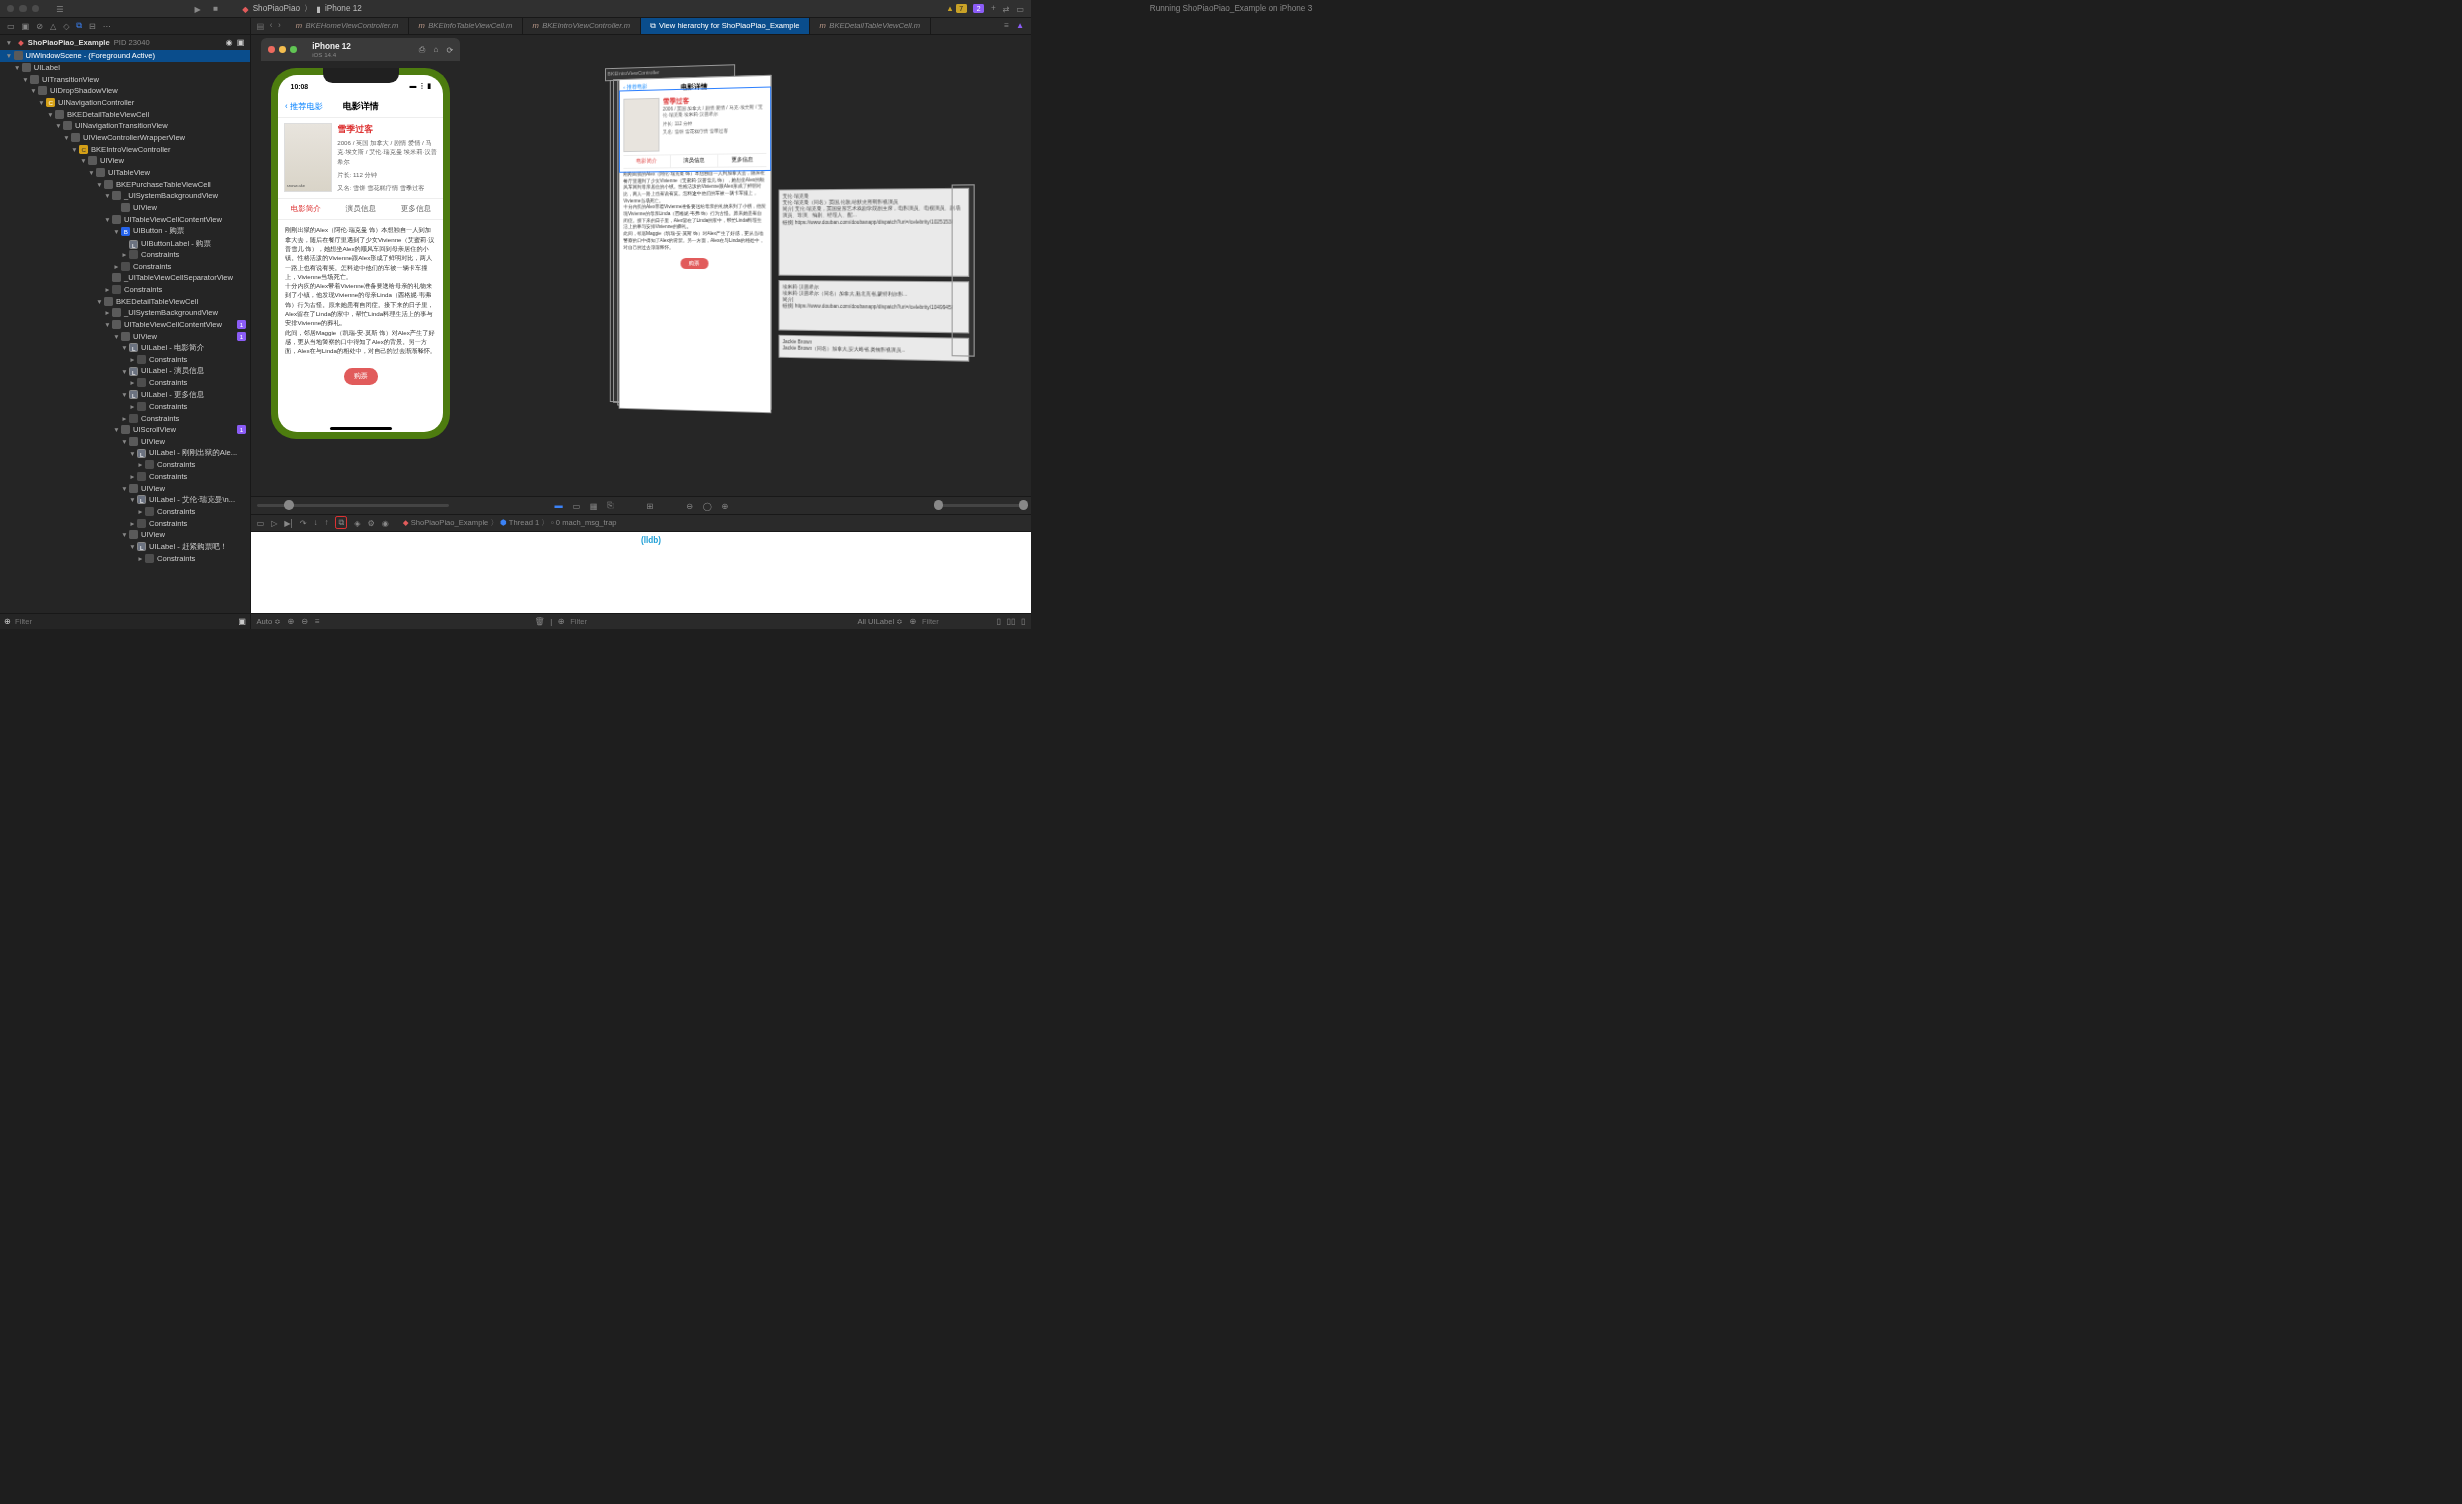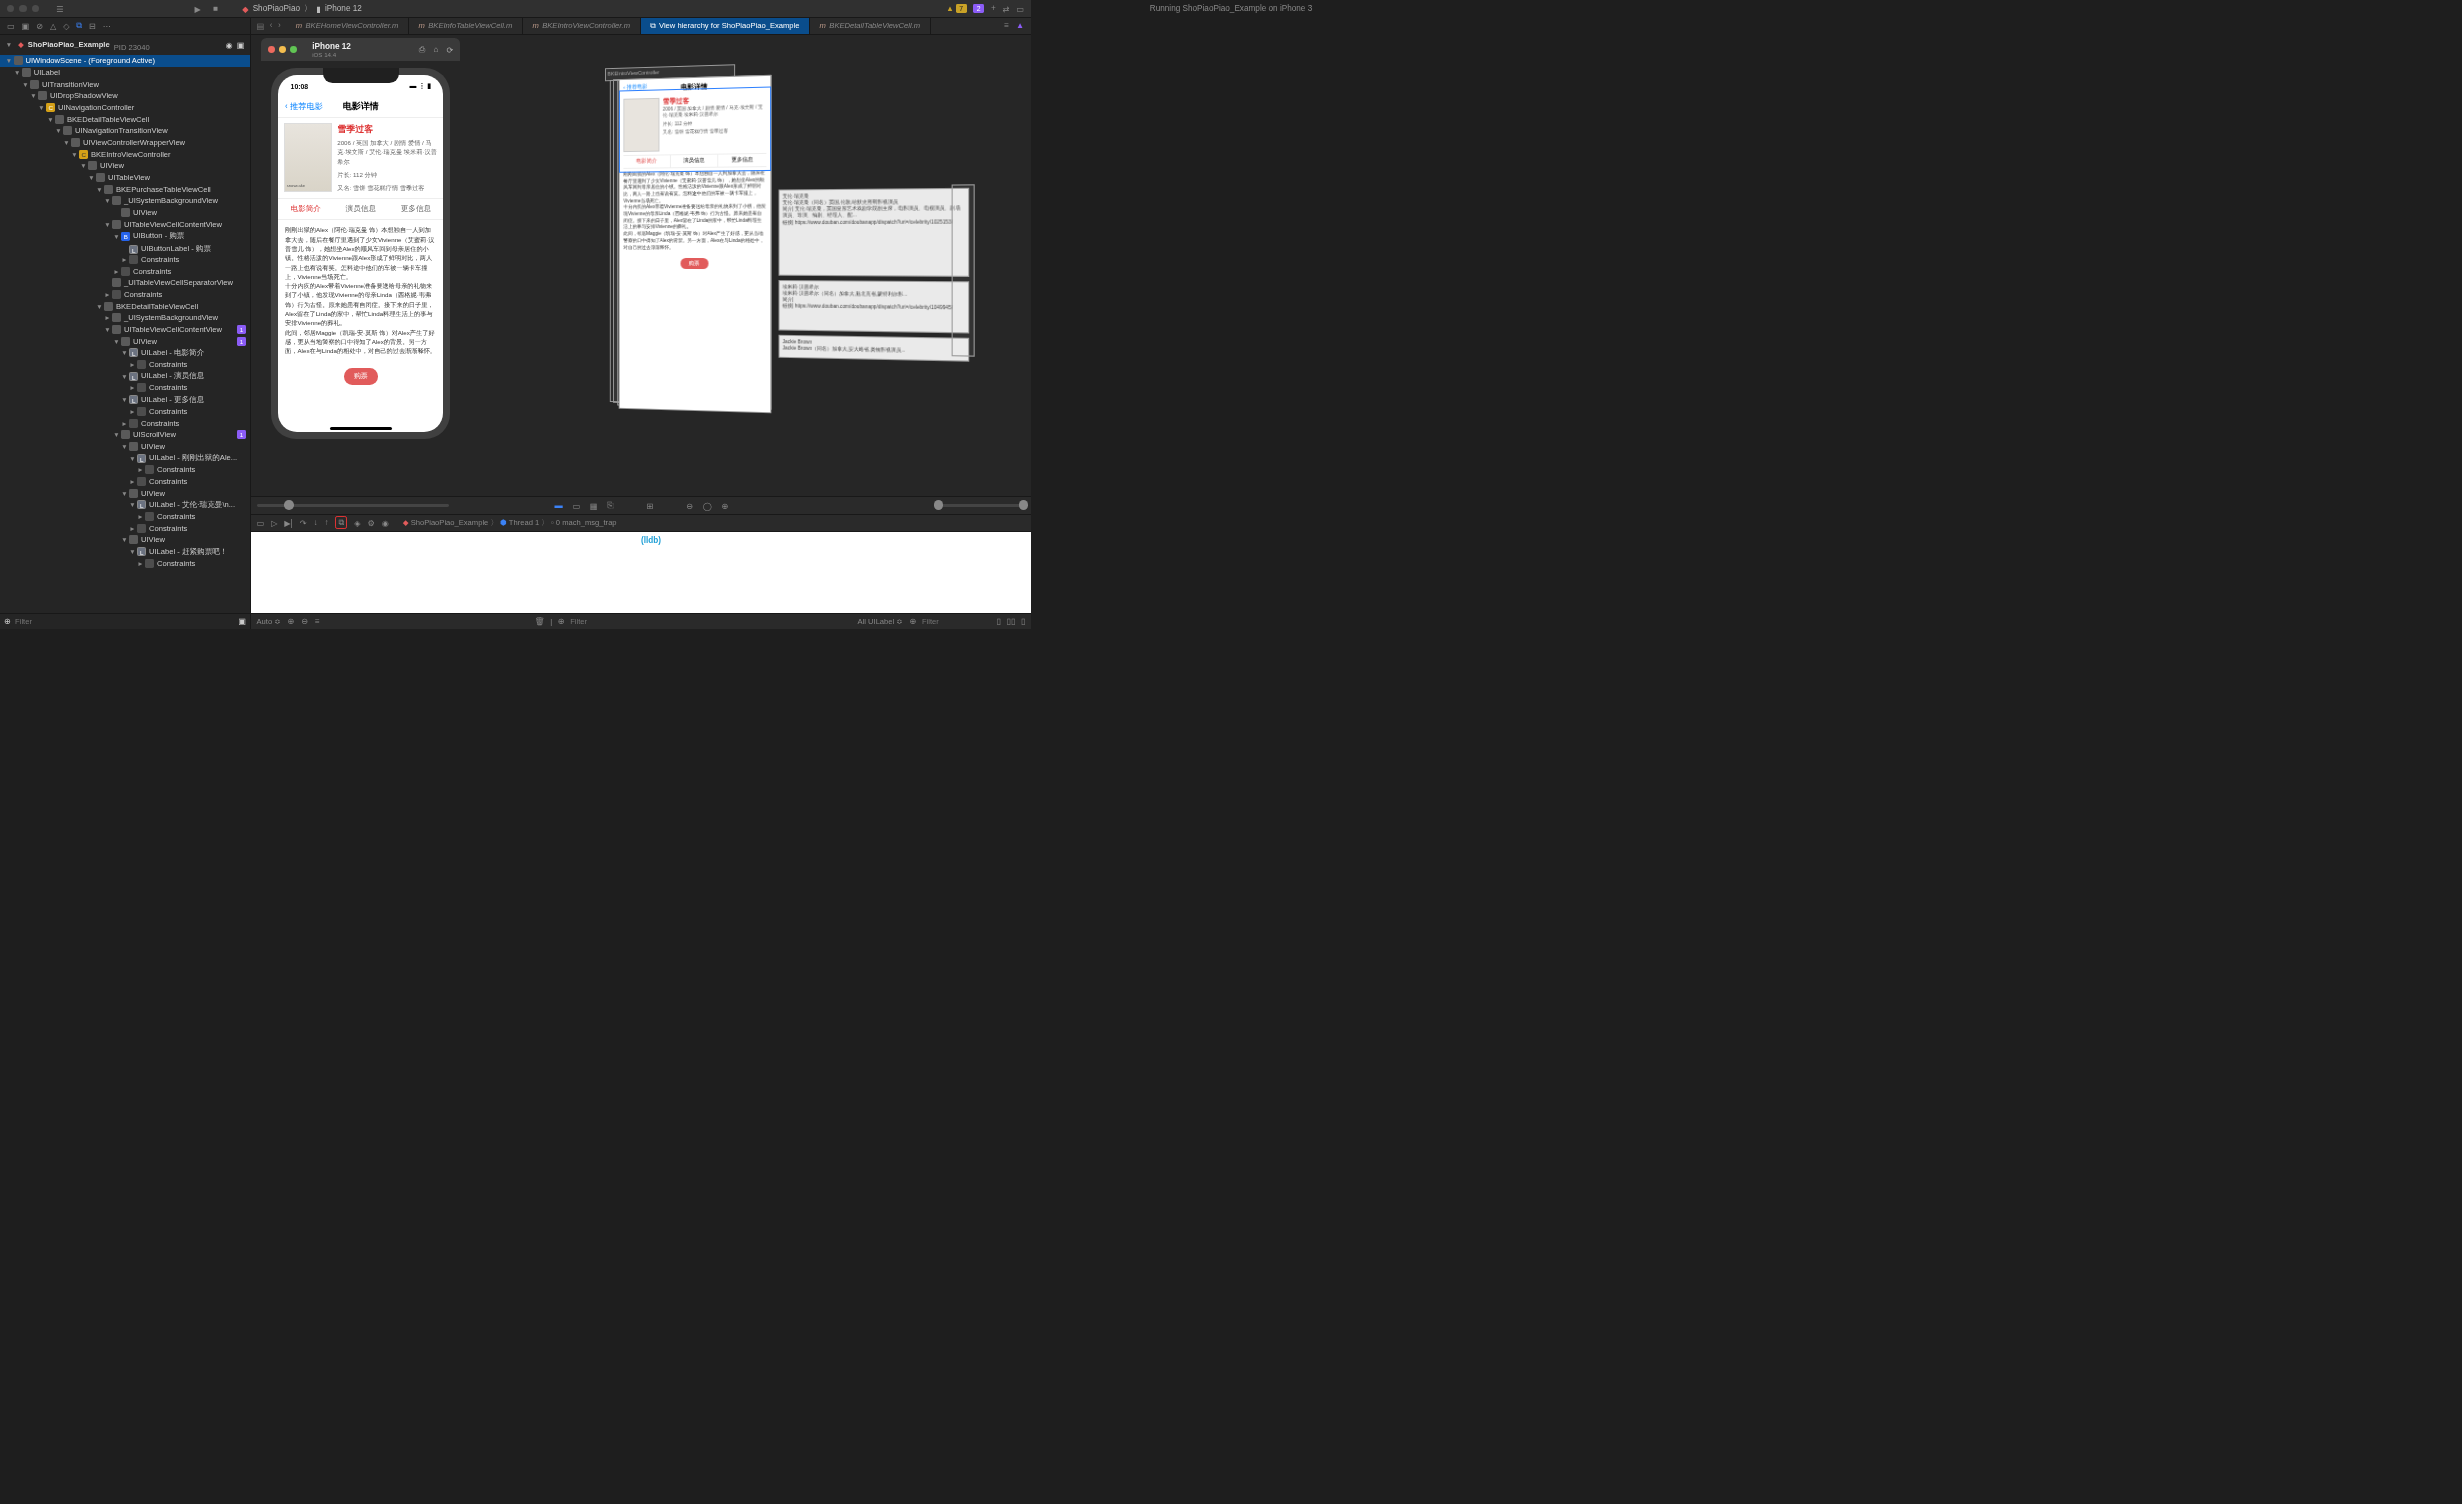--- a/index.html
+++ b/index.html
@@ -20,21 +20,21 @@
 
 .main { display: flex; height: calc(100% - 18px); }
 
 
 .sidebar { width: 251px; background: #252525; border-right: 0.7px solid #181818; display: flex; flex-direction: column; }
 .sb-tools { height: 16.5px; display: flex; align-items: center; gap: 6.9px; padding: 0 6.9px; color: #888; border-bottom: 0.7px solid #181818; justify-content: flex-end; }
 .sb-tools .lft { margin-right: auto; display: flex; gap: 6.9px; }
 .sb-head { display: flex; align-items: center; padding: 2.7px 5.5px; gap: 4.1px; }
 .sb-head .app-ic { color: #e15b5b; }
 .proc-name { font-weight: 600; color: #ddd; }
-.pid { color: #888; margin-top: 6px; }
+.pid { color: #888; }
 .tree { flex: 1; overflow-y: auto; font-size: 7.6px; }
 .node { display: flex; align-items: center; height: 11.7px; padding-right: 4.1px; white-space: nowrap; }
 .node.sel { background: #0a4d8c; color: #fff; }
 .disc { display: inline-block; width: 6.9px; text-align: center; color: #888; margin-right: 1.4px; }
 .ic { display: inline-block; width: 9px; height: 9px; margin-right: 2.7px; border-radius: 1.4px; font-size: 6.2px; text-align: center; line-height: 9px; color: #fff; }
 .ic-v { background: #5a5a5a; }
 .ic-c { background: #d4a017; color: #333; }
 .ic-n { background: #d4a017; }
 .ic-b { background: #2563eb; }
 .ic-l { background: #6b7280; border: 0.7px solid #888; }
@@ -64,21 +64,21 @@
 .sim-traffic { display: flex; gap: 4.1px; }
 .sim-tl { width: 6.9px; height: 6.9px; border-radius: 50%; }
 .sim-tl.r { background: #ed6a5e; }
 .sim-tl.y { background: #f4be4f; }
 .sim-tl.g { background: #61c554; }
 .sim-title { margin-left: 9.6px; }
 .sim-title .nm { color: #eee; font-size: 8.2px; font-weight: 600; }
 .sim-title .sub { color: #888; font-size: 6.2px; }
 .sim-icons { margin-left: auto; display: flex; gap: 8.2px; color: #aaa; }
 
-.phone { width: 179px; height: 371px; background: #404040; border-radius: 25px; padding: 6.9px; margin: 6.9px auto 0; position: relative; }
+.phone { width: 179px; height: 371px; background: #4d7c0f; border-radius: 25px; padding: 6.9px; margin: 6.9px auto 0; position: relative; }
 .phone-screen { width: 100%; height: 100%; background: #fff; border-radius: 19px; overflow: hidden; position: relative; }
 .notch { position: absolute; top: 0; left: 50%; transform: translateX(-50%); width: 76px; height: 15px; background: #202020; border-radius: 0 0 9.6px 9.6px; z-index: 10; }
 .statusbar { height: 22px; display: flex; align-items: center; justify-content: space-between; padding: 0 12.4px; font-size: 6.9px; font-weight: 600; color: #000; }
 .navbar { height: 20.6px; display: flex; align-items: center; padding: 0 6.9px; position: relative; border-bottom: 0.7px solid #eee; }
 .navback { color: #0a84ff; font-size: 8.2px; }
 .navtitle { position: absolute; left: 50%; transform: translateX(-50%); color: #000; font-size: 9px; font-weight: 600; }
 .movie-hero { display: flex; padding: 5.5px; gap: 5.5px; }
 .poster { width: 48px; height: 69px; background: linear-gradient(#e8e4dd, #d9d4c8); border: 0.7px solid #ddd; position: relative; }
 .poster-text { position: absolute; bottom: 2.7px; left: 2.1px; font-size: 4.1px; color: #555; }
 .movie-meta { flex: 1; font-size: 6.2px; color: #666; line-height: 1.5; }

